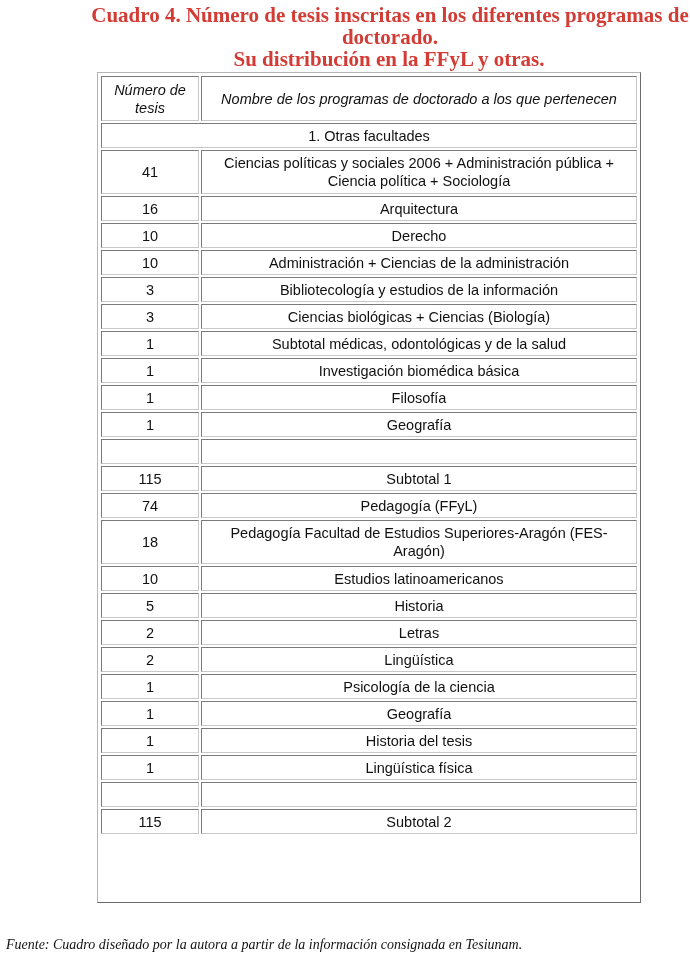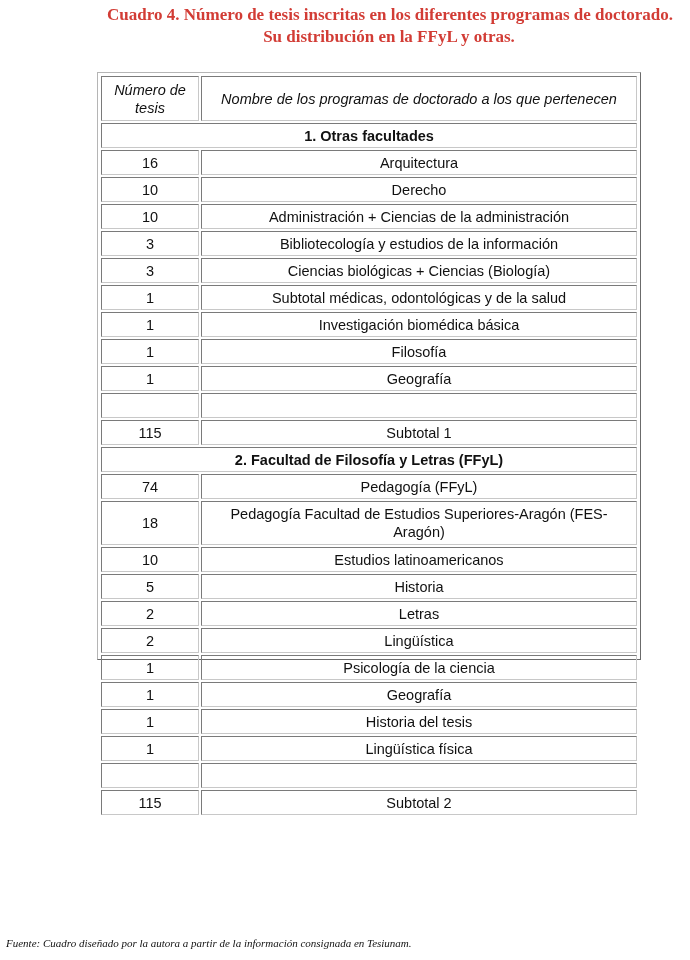--- a/index.html
+++ b/index.html
@@ -1,71 +1,75 @@
 <!DOCTYPE html>
 <html><head>
 <meta charset="utf-8">
 <style>
   html, body { margin: 0; padding: 0; background: #ffffff; }
   body { width: 690px; height: 960px; position: relative; overflow: hidden; }
   .title {
     position: absolute; left: 0; top: 4px; width: 690px;
     text-align: center; color: #d23c35;
     font-family: "Liberation Serif", "DejaVu Serif", serif;
-    font-weight: bold; font-size: 17px; line-height: 22px;
+    font-weight: bold; font-size: 21px; line-height: 22px;
   }
   .title div { padding-left: 90px; }
   .title div.l2 { padding-left: 88px; }
   .tbl-wrap {
-    position: absolute; left: 97px; top: 72px; width: 544px; height: 588px;
+    position: absolute; left: 97px; top: 72px; width: 544px; height: 831px;
     border: 1px solid #8a8a8a; box-sizing: border-box;
     border-right-color: #6b6b6b; border-bottom-color: #6b6b6b;
     border-top-color: #b5b5b5; border-left-color: #b5b5b5;
   }
   table {
     position: absolute; left: 1px; top: 1px;
     border-collapse: separate; border-spacing: 2px;
     width: 540px;
     font-family: "Liberation Sans", "DejaVu Sans", sans-serif;
     font-size: 14.5px; color: #111;
   }
   td {
     border: 1px solid #8c8c8c;
     border-top-color: #7a7a7a; border-left-color: #7a7a7a;
     border-bottom-color: #c8c8c8; border-right-color: #c8c8c8;
     text-align: center; vertical-align: middle; padding: 0 3px;
     height: 23px; line-height: 18px;
   }
   td.num { width: 90px; }
   td.hdr { font-style: italic; height: 43px; }
-  td.sect { font-weight: bold; }
+  td.sect { font-weight: normal; }
   td.two { height: 42px; }
   .source {
     position: absolute; left: 6px; top: 937px;
     font-family: "Liberation Serif", "DejaVu Serif", serif;
-    font-style: italic; font-size: 11px; color: #111;
+    font-style: italic; font-size: 14px; color: #111;
   }
 </style>
 </head>
 <body>
 
 <div class="title">
   <div>Cuadro 4. Número de tesis inscritas en los diferentes programas de doctorado.</div>
   <div class="l2">Su distribución en la FFyL y otras.</div>
 </div>
 
 <div class="tbl-wrap">
   <table>
     <tbody id="tbody">
       <tr>
         <td class="num hdr">Número de tesis</td>
         <td class="hdr">Nombre de los programas de doctorado a los que pertenecen</td>
       </tr>
     <tr>
           <td colspan="2" class="sect">1. Otras facultades</td>
+        </tr>
+        <tr>
+          <td class="num two">41</td>
+          <td class="two">Ciencias políticas y sociales 2006 + Administración pública + Ciencia política + Sociología</td>
         </tr>
         <tr>
           <td class="num">16</td>
           <td>Arquitectura</td>
         </tr>
         <tr>
           <td class="num">10</td>
           <td>Derecho</td>
         </tr>
         <tr>
@@ -96,23 +100,20 @@
           <td class="num">1</td>
           <td>Geografía</td>
         </tr>
         <tr>
           <td class="num"></td>
           <td></td>
         </tr>
         <tr>
           <td class="num">115</td>
           <td>Subtotal 1</td>
-        </tr>
-        <tr>
-          <td colspan="2" class="sect">2. Facultad de Filosofía y Letras (FFyL)</td>
         </tr>
         <tr>
           <td class="num">74</td>
           <td>Pedagogía (FFyL)</td>
         </tr>
         <tr>
           <td class="num two">18</td>
           <td class="two">Pedagogía Facultad de Estudios Superiores-Aragón (FES-Aragón)</td>
         </tr>
         <tr>

